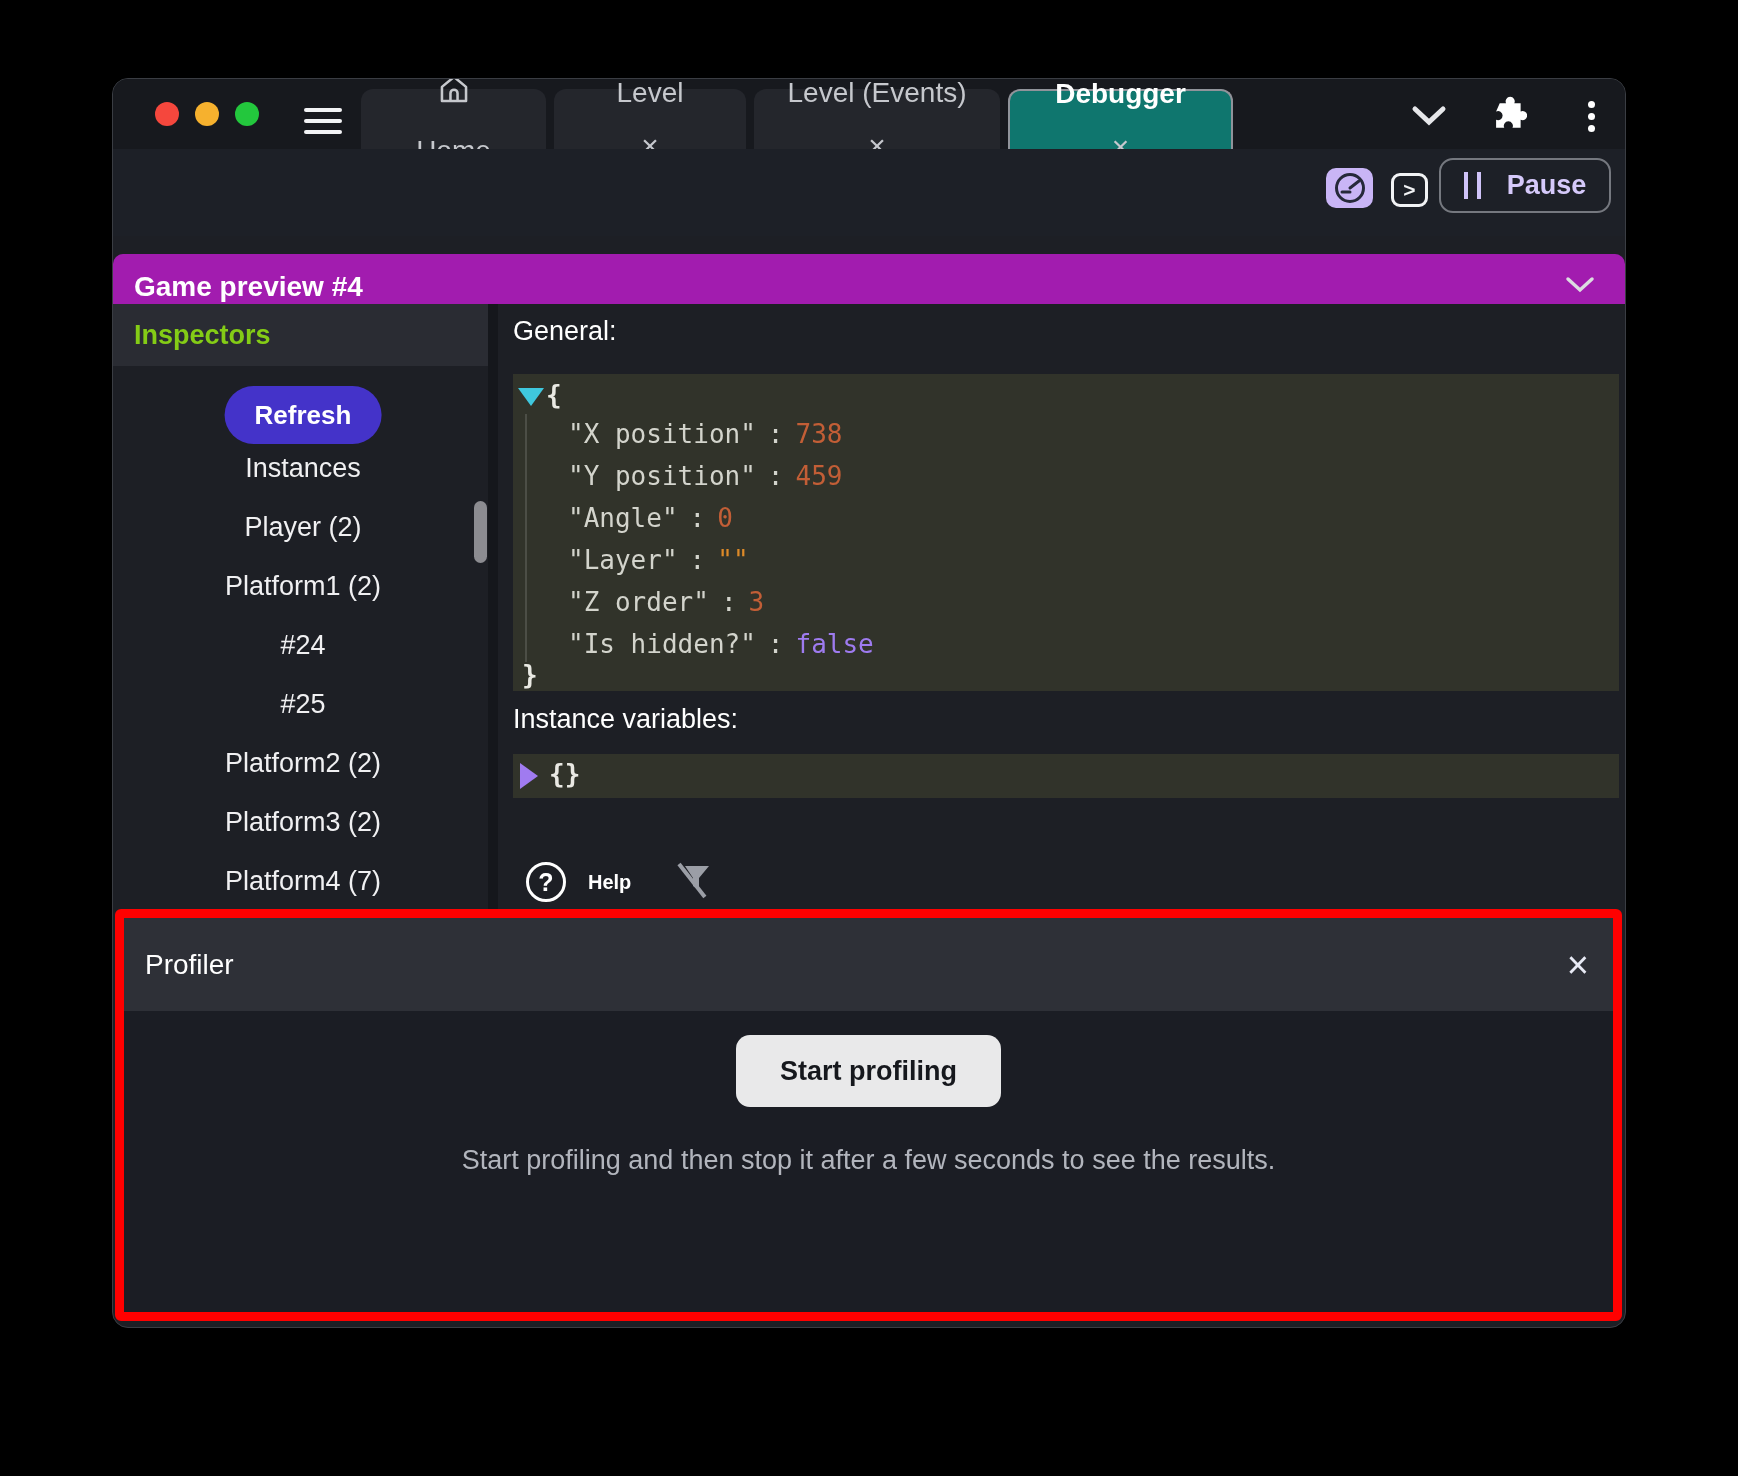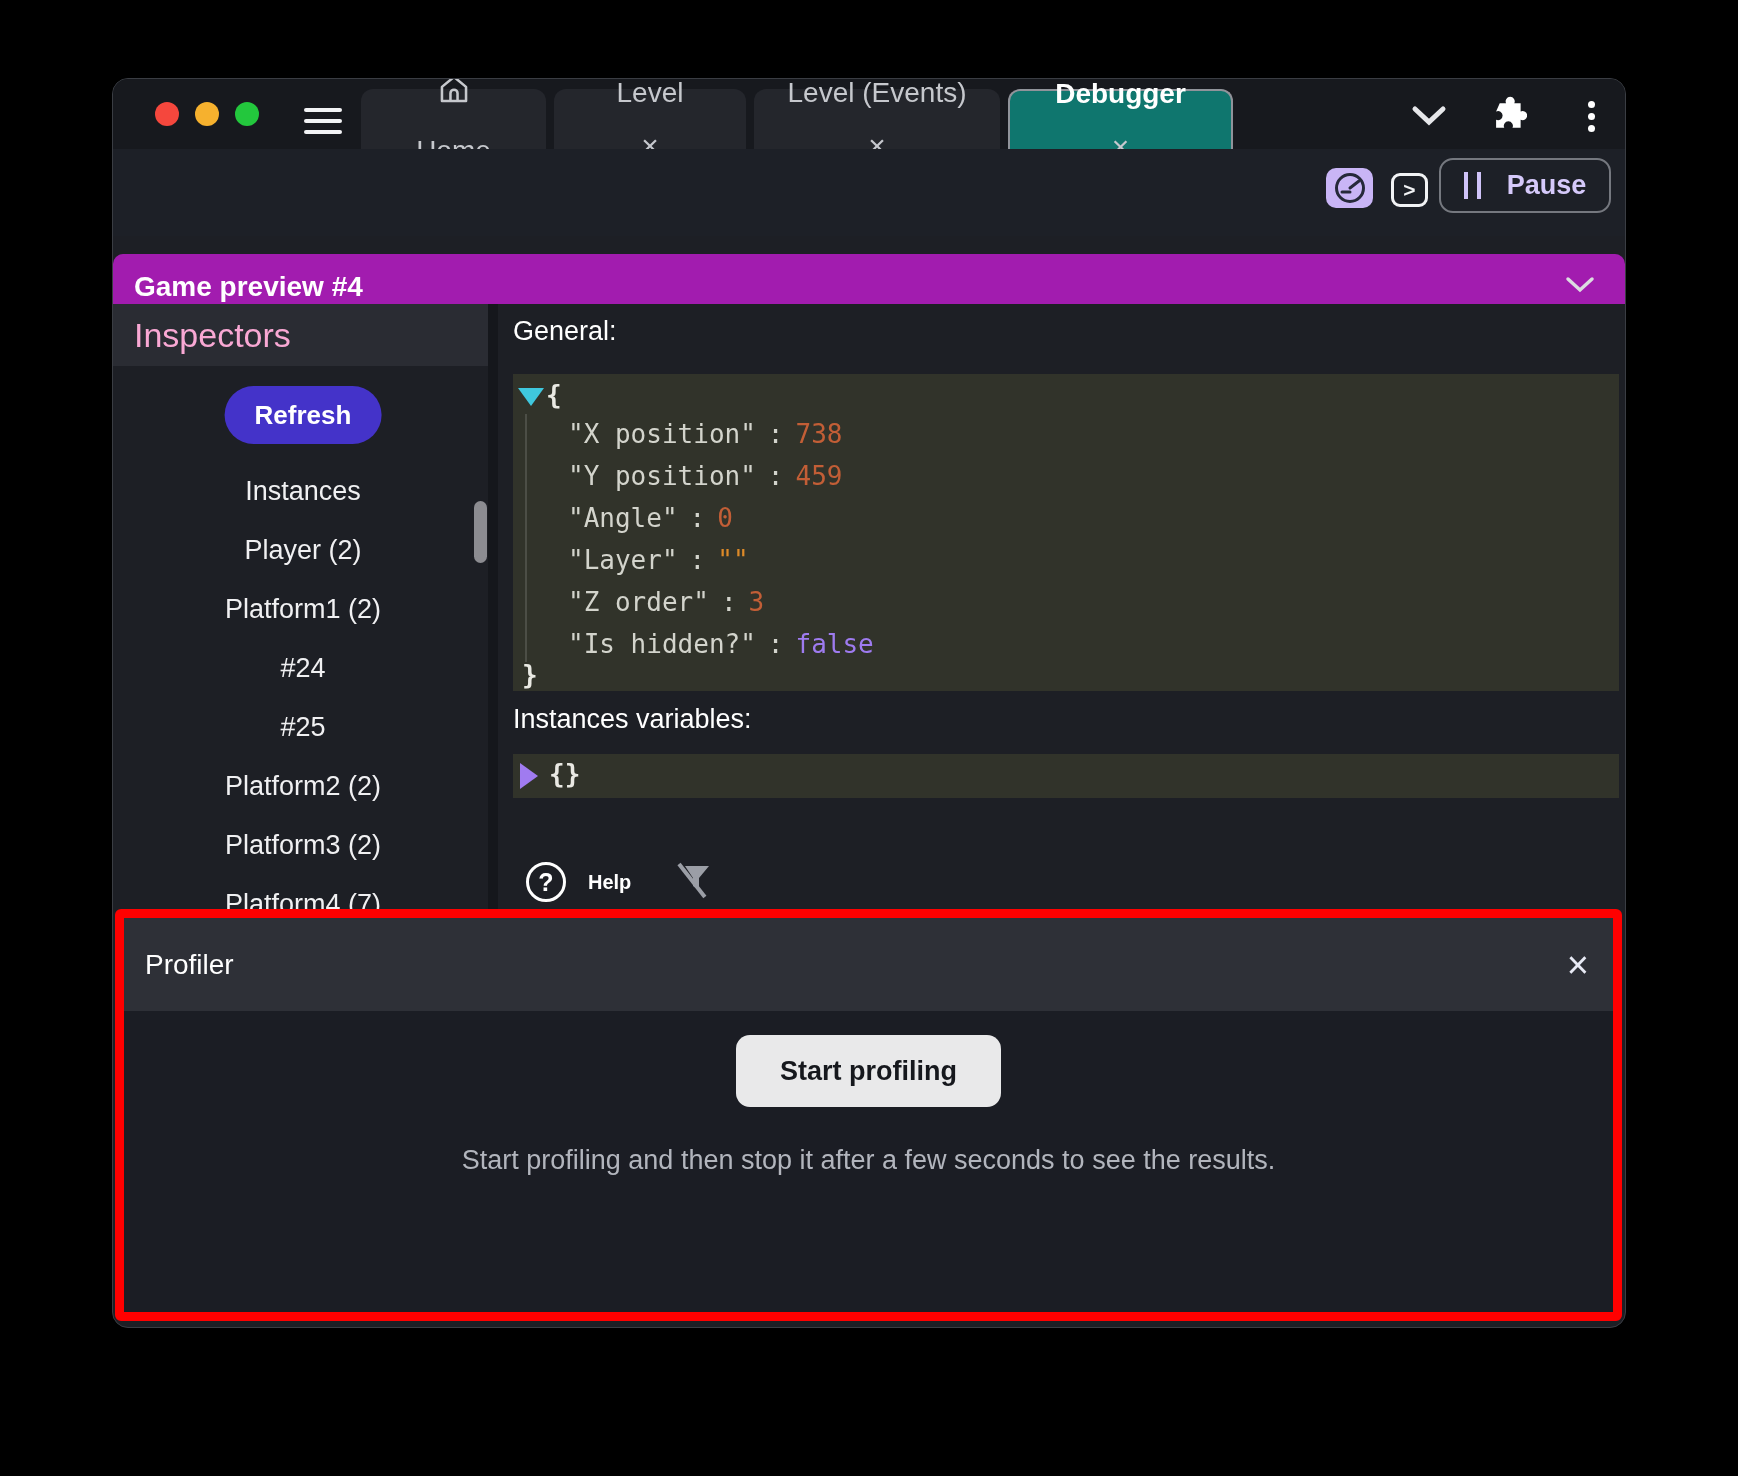--- a/index.html
+++ b/index.html
@@ -47,25 +47,25 @@
   
   .preview-header { position:absolute; left:0; top:175px; width:100%; height:68px; background:#a21caf;
                     border-bottom:2px solid #c9cacd; border-radius:10px 10px 0 0; }
   .preview-title { position:absolute; left:21px; top:50%; transform:translateY(-50%); color:#ffffff; font-size:28px; font-weight:600; }
   .preview-chevron { position:absolute; right:30px; top:50%; transform:translateY(-50%); cursor:pointer; }
 
   
   .content { position:absolute; left:0; top:225px; width:100%; height:605px; overflow:hidden; }
   .sidebar { position:absolute; left:0; top:0; width:380px; height:100%; background:#1d1f25; }
   .sidebar-header { position:absolute; left:0; top:0; width:100%; height:62px; background:#2a2c33; }
-  .sidebar-header span { position:absolute; left:21px; top:50%; transform:translateY(-50%); color:#f9a8d4; font-size:34px; }
+  .sidebar-header span { position:absolute; left:21px; top:50%; transform:translateY(-50%); color:#84cc16; font-size:27px;font-weight:bold; }
   .refresh-btn { position:absolute; left:50%; transform:translateX(-50%); top:82px; height:58px; padding:0 30px;
                  background:#4433c9; border:none; border-radius:29px; color:#fff; font-size:26px; font-weight:700;
                  font-family:"Liberation Sans", sans-serif; cursor:pointer; }
-  .tree { position:absolute; left:0; top:158px; width:100%; }
+  .tree { position:absolute; left:0; top:135px; width:100%; }
   .tree-item { height:59px; line-height:59px; text-align:center; color:#f0f0f2; font-size:27px; cursor:pointer; }
   .scroll-thumb { position:absolute; left:361px; top:197px; width:13px; height:62px; background:#8c8c91; border-radius:7px; cursor:grab; }
   .vdivider { position:absolute; left:375px; top:0; width:10px; height:100%; background:#15171c; }
 
   .main { position:absolute; left:385px; top:0; width:1129px; height:100%; background:#1d1f25; }
   .section-label { position:absolute; left:15px; color:#ffffff; font-size:27px; }
   .lbl-general { top:12px; }
   .lbl-vars { top:400px; }
   .json-box { position:absolute; left:15px; top:70px; width:1106px; height:317px; background:#31332a; }
   .mono { font-family:"DejaVu Sans Mono", monospace; font-size:26px; }
@@ -224,21 +224,21 @@
             <div class="jrow"><span class="jkey">"X position"</span><span class="jcolon">:</span><span class="jval num">738</span></div>
             <div class="jrow"><span class="jkey">"Y position"</span><span class="jcolon">:</span><span class="jval num">459</span></div>
             <div class="jrow"><span class="jkey">"Angle"</span><span class="jcolon">:</span><span class="jval num">0</span></div>
             <div class="jrow"><span class="jkey">"Layer"</span><span class="jcolon">:</span><span class="jval str">""</span></div>
             <div class="jrow"><span class="jkey">"Z order"</span><span class="jcolon">:</span><span class="jval num">3</span></div>
             <div class="jrow"><span class="jkey">"Is hidden?"</span><span class="jcolon">:</span><span class="jval bool">false</span></div>
           </div>
           <div class="brace close">}</div>
         </div>
 
-        <div class="section-label lbl-vars">Instances variables:</div>
+        <div class="section-label lbl-vars">Instance variables:</div>
         <div class="vars-box mono">
           <span class="tri-right"></span>
           <span class="vars-val">{}</span>
         </div>
 
         <div class="help-row">
           <span class="help-icon">?</span>
           <span class="help-label">Help</span>
           <span class="filter-off">
             <svg width="36" height="40" viewBox="0 0 36 40" fill="#9b9ea6">

